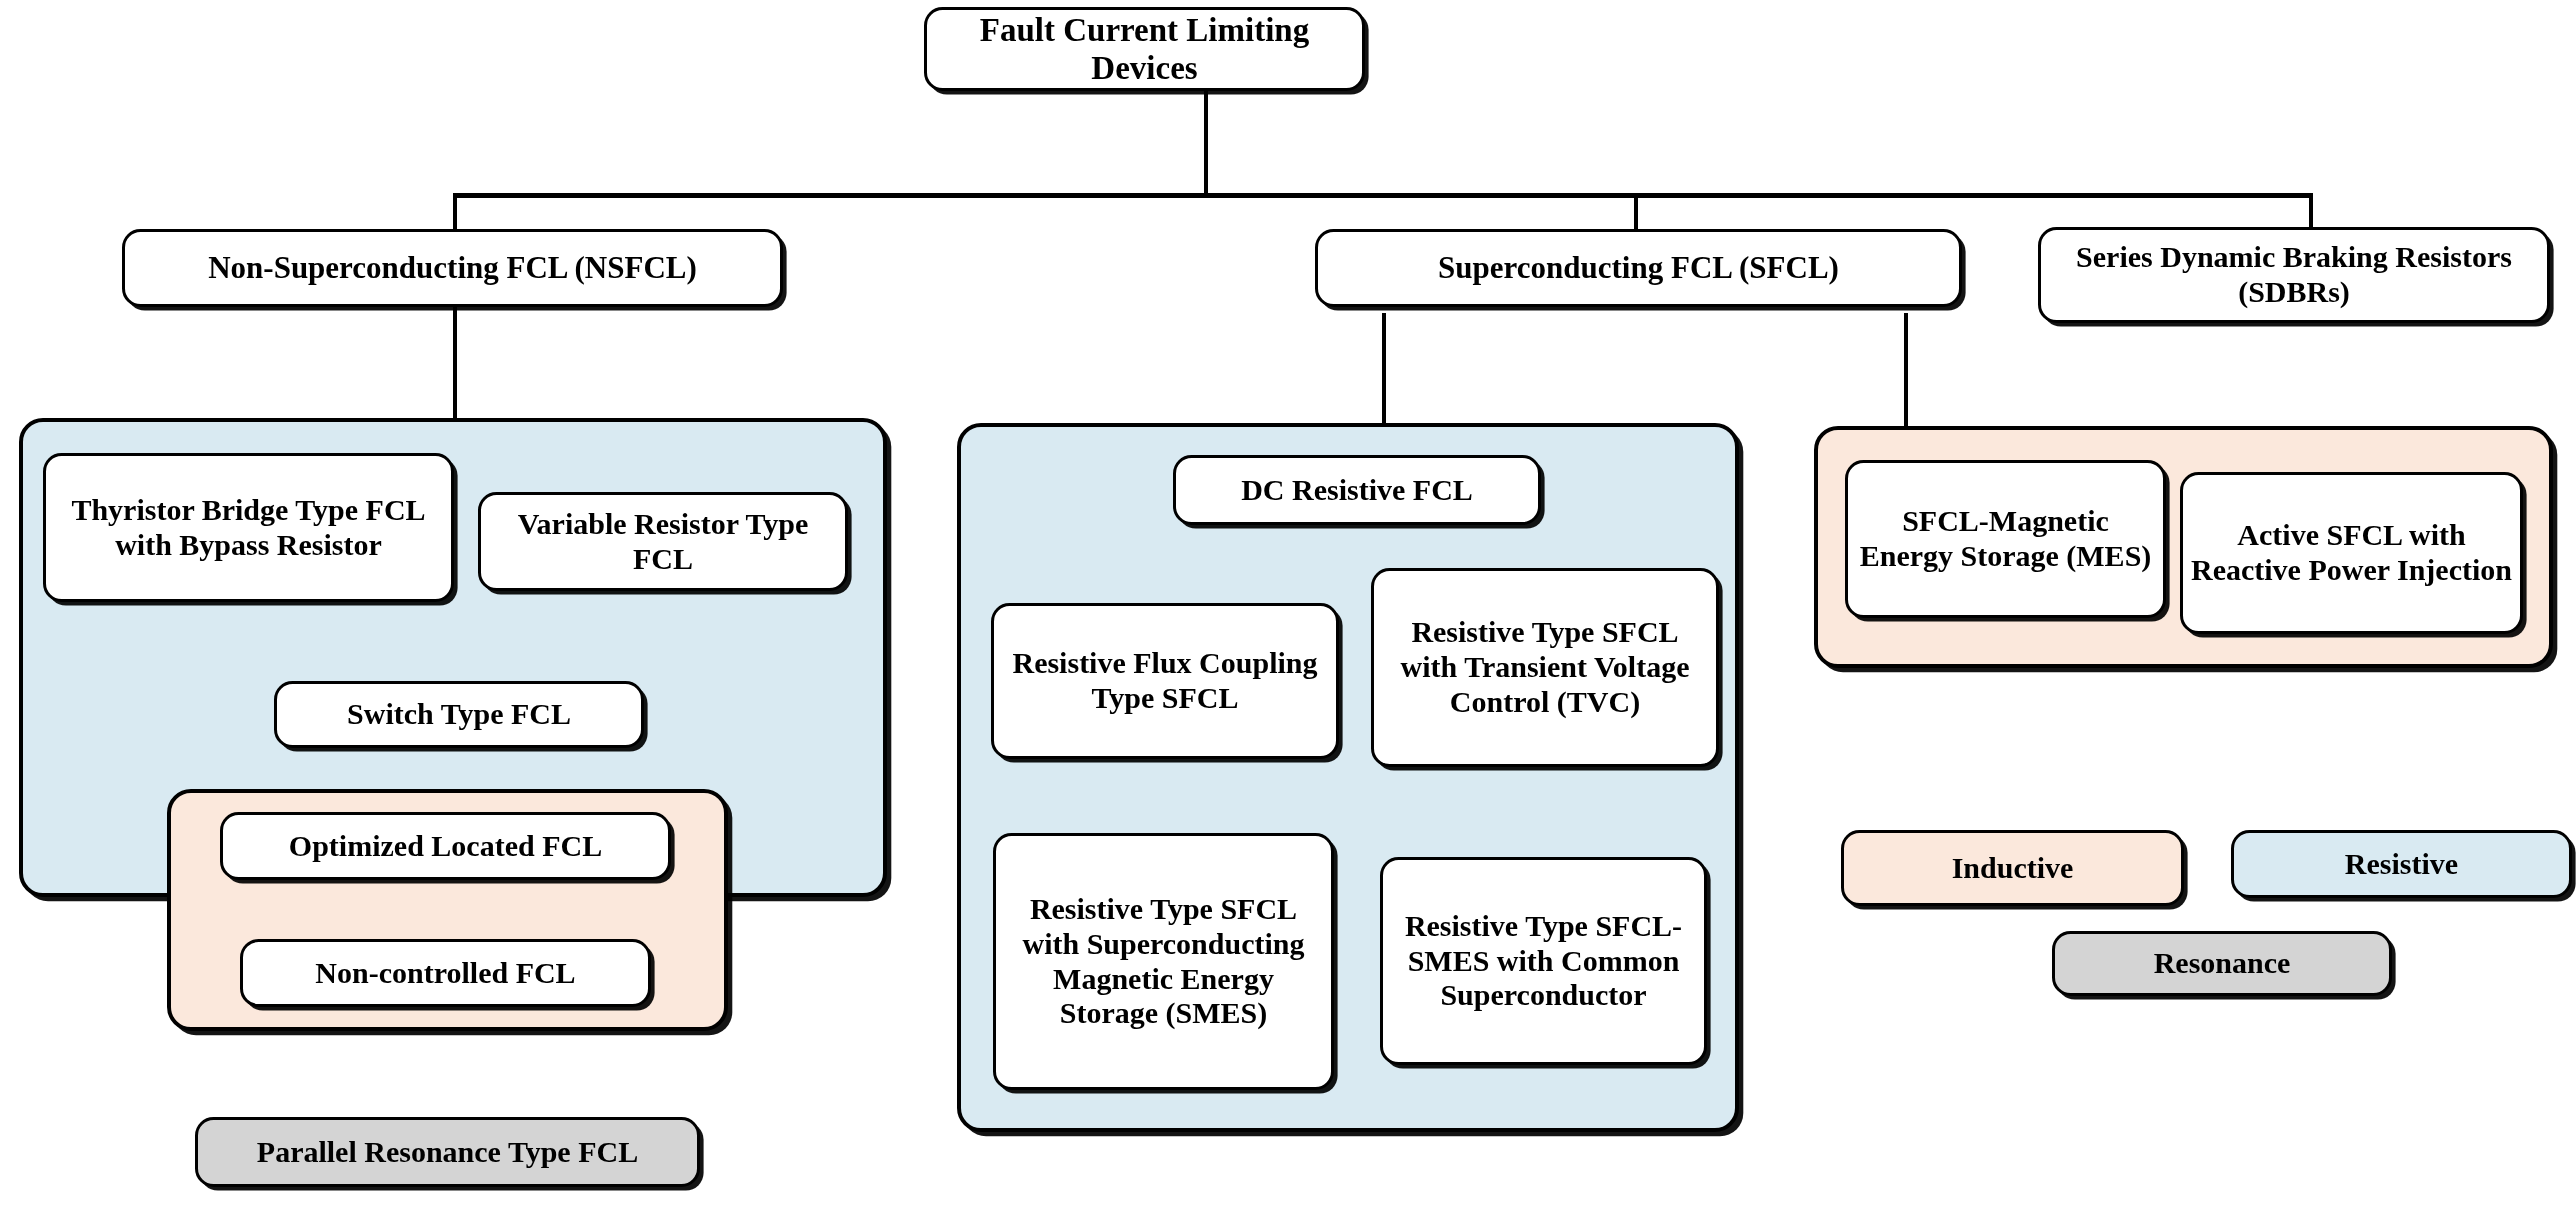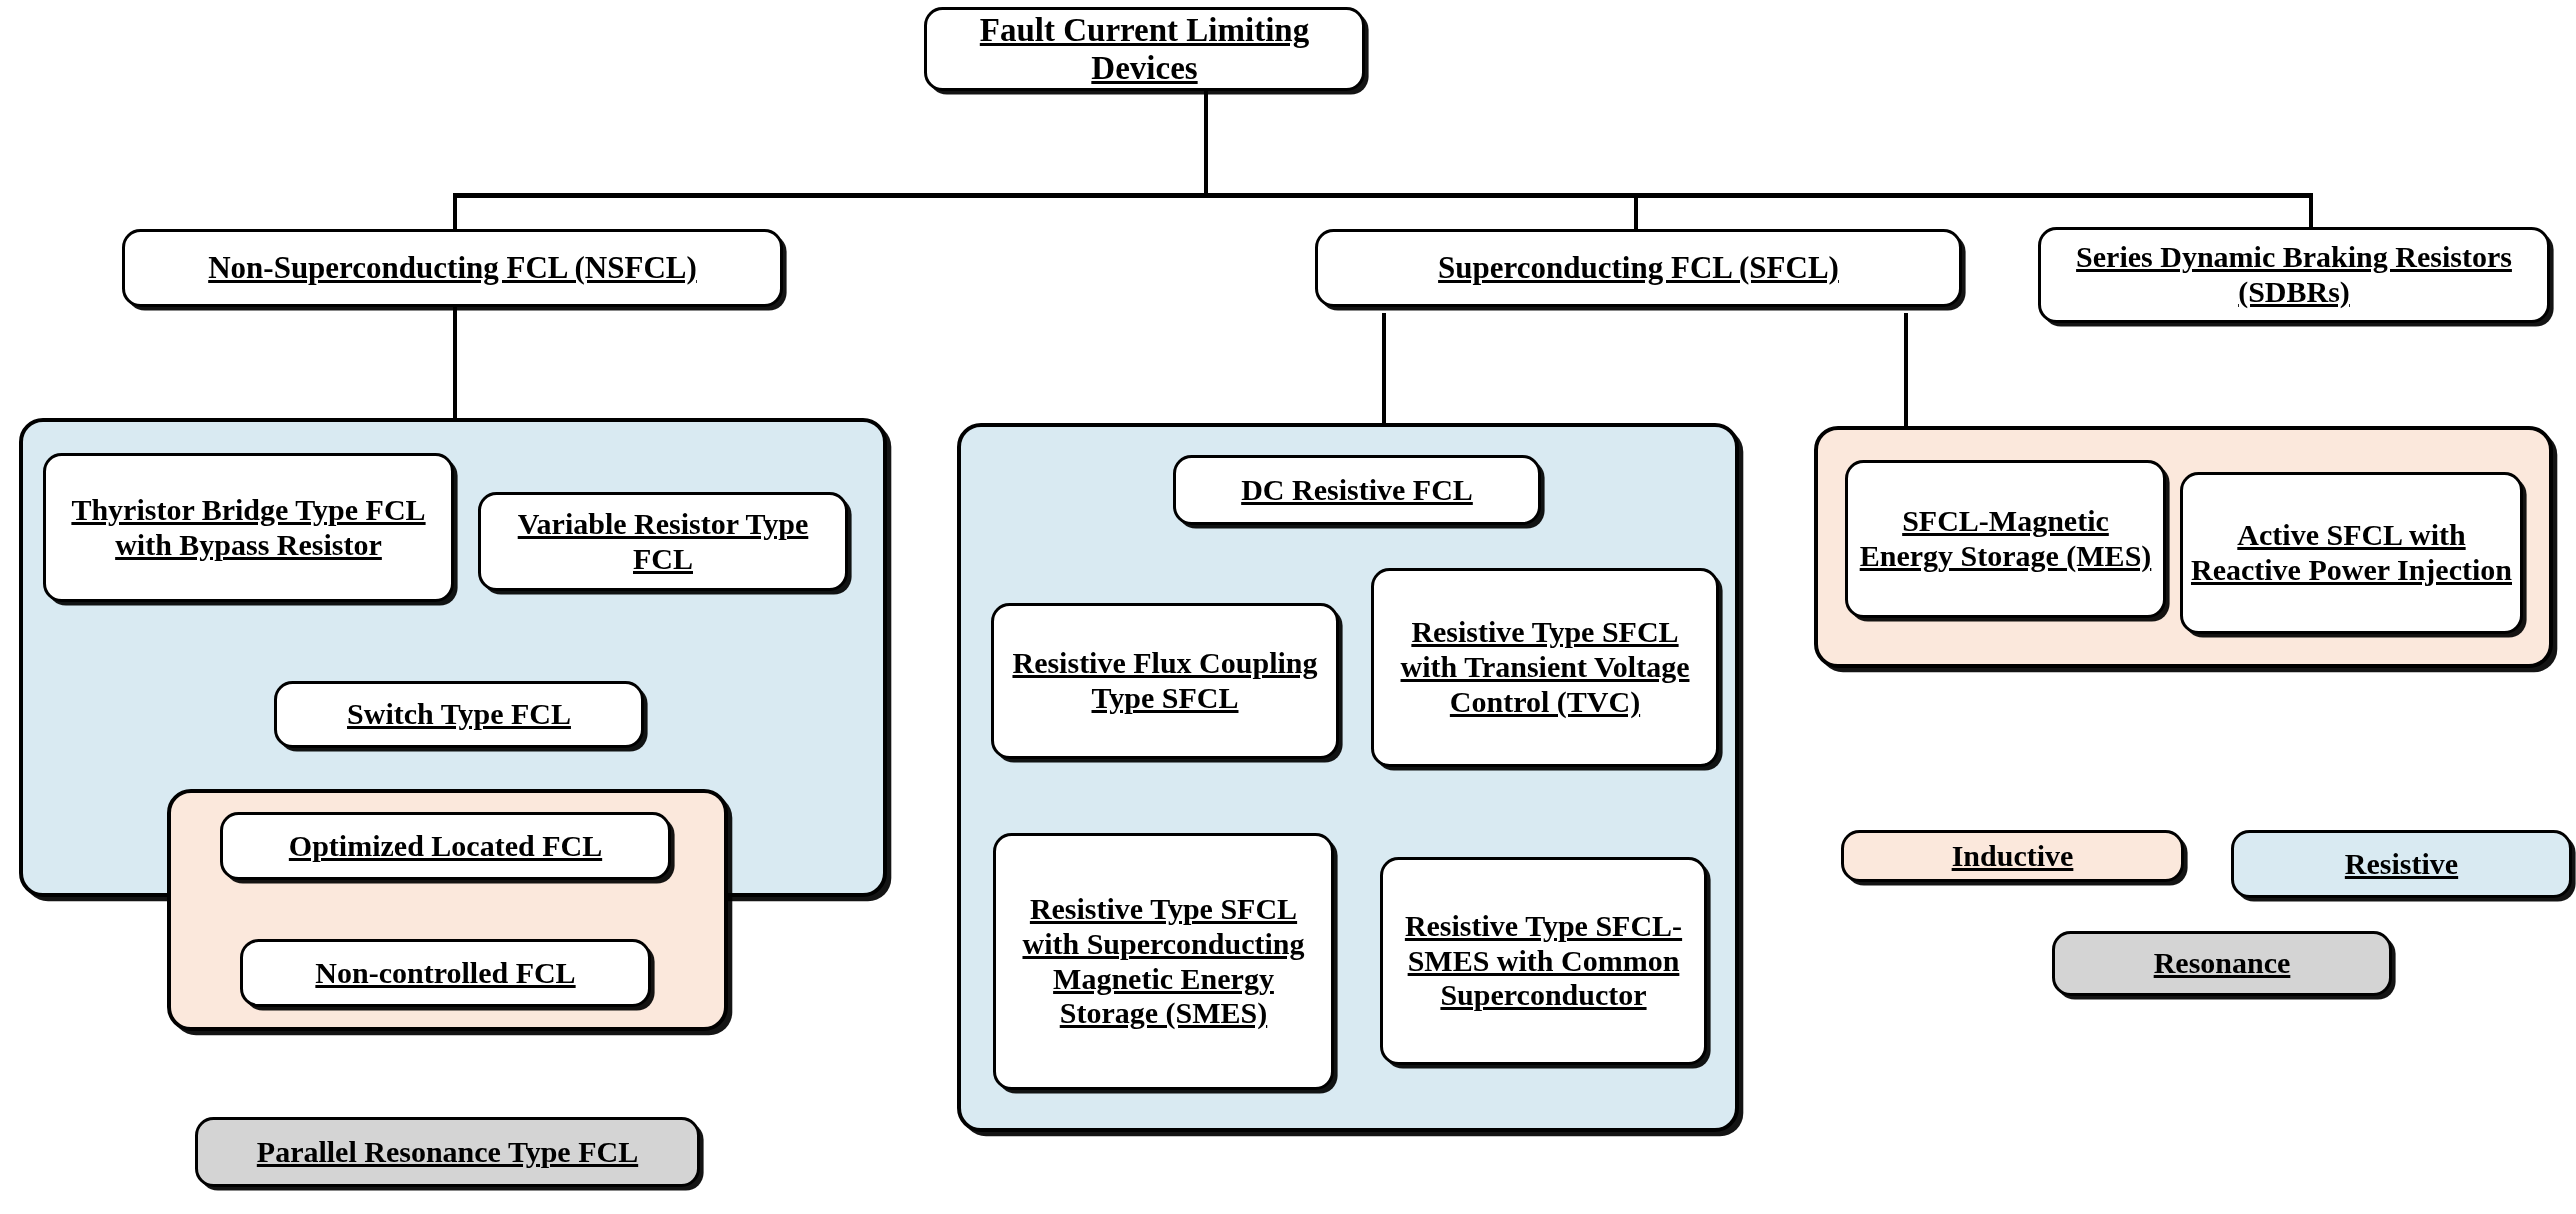--- a/index.html
+++ b/index.html
@@ -24,21 +24,20 @@
     border-radius:18.5px;
     display:flex;
     align-items:center;
     justify-content:center;
     text-align:center;
     font-weight:bold;
     color:#000000;
     line-height:1.16;
     box-shadow:4.3px 4.3px 0 -0.7px rgba(0,0,0,0.92);
     padding:2.8px 7px;
-    text-decoration:underline;
   }
   .node span{display:block;width:100%;}
 
   
   .group{
     position:absolute;
     box-sizing:border-box;
     border:4.3px solid #000000;
     border-radius:24px;
     box-shadow:5px 5px 0 -0.7px rgba(0,0,0,0.92);
@@ -153,21 +152,21 @@
   <div class="group peach z-low" style="left:1814px; top:426px; width:739px; height:242px;"></div>
 
   <div class="node fs-42 z-mid" style="left:1845px; top:460px; width:321px; height:158px;">
     <span>SFCL-Magnetic Energy Storage (MES)</span>
   </div>
 
   <div class="node fs-42 z-mid" style="left:2180px; top:472px; width:343px; height:162px;">
     <span>Active SFCL with Reactive Power Injection</span>
   </div>
 
-  <div class="node fs-42 z-top" style="left:1841px; top:830px; width:343px; height:52px; background:#fbe8dc;">
+  <div class="node fs-42 z-top" style="left:1841px; top:830px; width:343px; height:76px; background:#fbe8dc;">
     <span>Inductive</span>
   </div>
 
   <div class="node fs-42 z-top" style="left:2231px; top:830px; width:341px; height:68px; background:#d9eaf2;">
     <span>Resistive</span>
   </div>
 
   <div class="node fs-42 z-top" style="left:2052px; top:931px; width:340px; height:65px; background:#d4d4d4;">
     <span>Resonance</span>
   </div>

